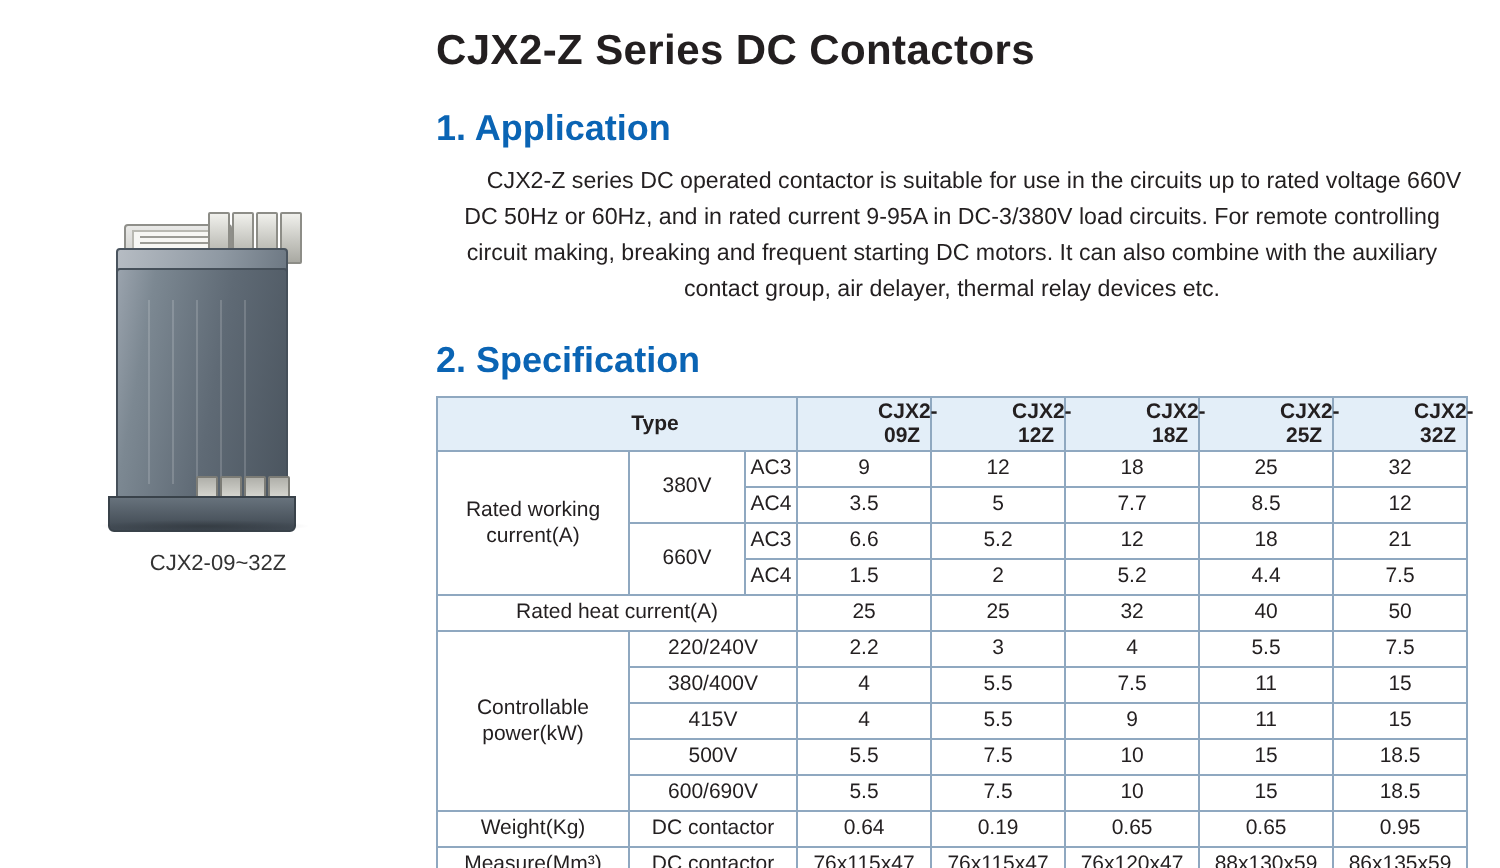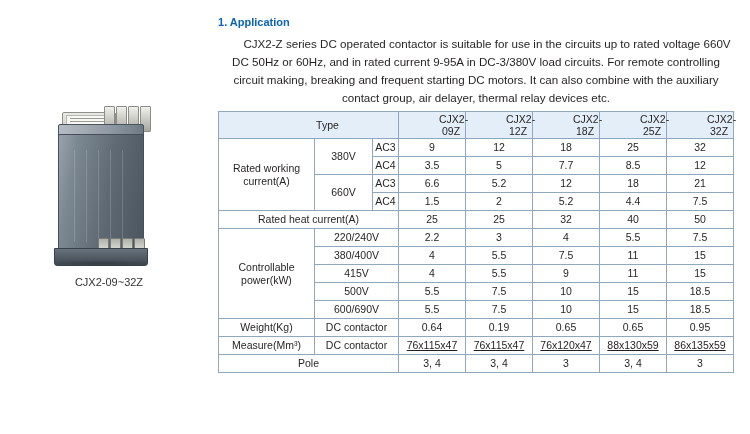--- a/index.html
+++ b/index.html
@@ -178,21 +178,21 @@
   }
   .doc-title {
     margin: 14px 0 0 0;
     font-size: 21px;
     font-weight: bold;
     color: #231f20;
     letter-spacing: 0.2px;
   }
   .section-heading {
     color: #0a64b4;
-    font-size: 11px;
+    font-size: 18px;
     font-weight: bold;
     margin: 16px 4px 7px 0;
   }
   .section-heading .num {
     color: #0a64b4;
   }
   .body-text {
     font-size: 11.6px;
     line-height: 1.55;
     color: #231f20;
@@ -214,21 +214,21 @@
     font-size: 10.5px;
     text-align: center;
     padding: 1px 2px;
     height: 15px;
     color: #231f20;
     font-weight: normal;
     line-height: 1.15;
   }
   table.spec tr.header td {
     background: #e3eef8;
-    font-weight: normal;
+    font-weight: bold;
     padding-left: 40px;
   }
   .col-a { width: 96px; }
   .col-b { width: 58px; }
   .col-c { width: 26px; }
   .col-v { width: 67px; }
   .nowrap { white-space: nowrap; text-decoration: underline; }
 </style>
 </head>
 <body>
@@ -265,27 +265,31 @@
           <span></span>
       </div>
       <div class="c-base"></div>
       <div class="c-shadow"></div>
     </div>
     <div class="product-caption">CJX2-09~32Z</div>
   </div>
 
   <div class="content">
 
+    <h1 class="doc-title">CJX2-Z Series DC Contactors</h1>
 
     <div class="section-heading">
       <span class="num">1</span><span>. </span><span>Application</span>
     </div>
 
     <p class="body-text">CJX2-Z series DC operated contactor is suitable for use in the circuits up to rated voltage 660V DC 50Hz or 60Hz, and in rated current 9-95A in DC-3/380V load circuits. For remote controlling circuit making, breaking and frequent starting DC motors. It can also combine with the auxiliary contact group, air delayer, thermal relay devices etc.</p>
 
+    <div class="section-heading">
+      <span class="num">2</span><span>. </span><span>Specification</span>
+    </div>
 
     <table class="spec">
       <colgroup>
         <col class="col-a">
           <col class="col-b">
           <col class="col-c">
         <col class="col-v">
           <col class="col-v">
           <col class="col-v">
           <col class="col-v">

